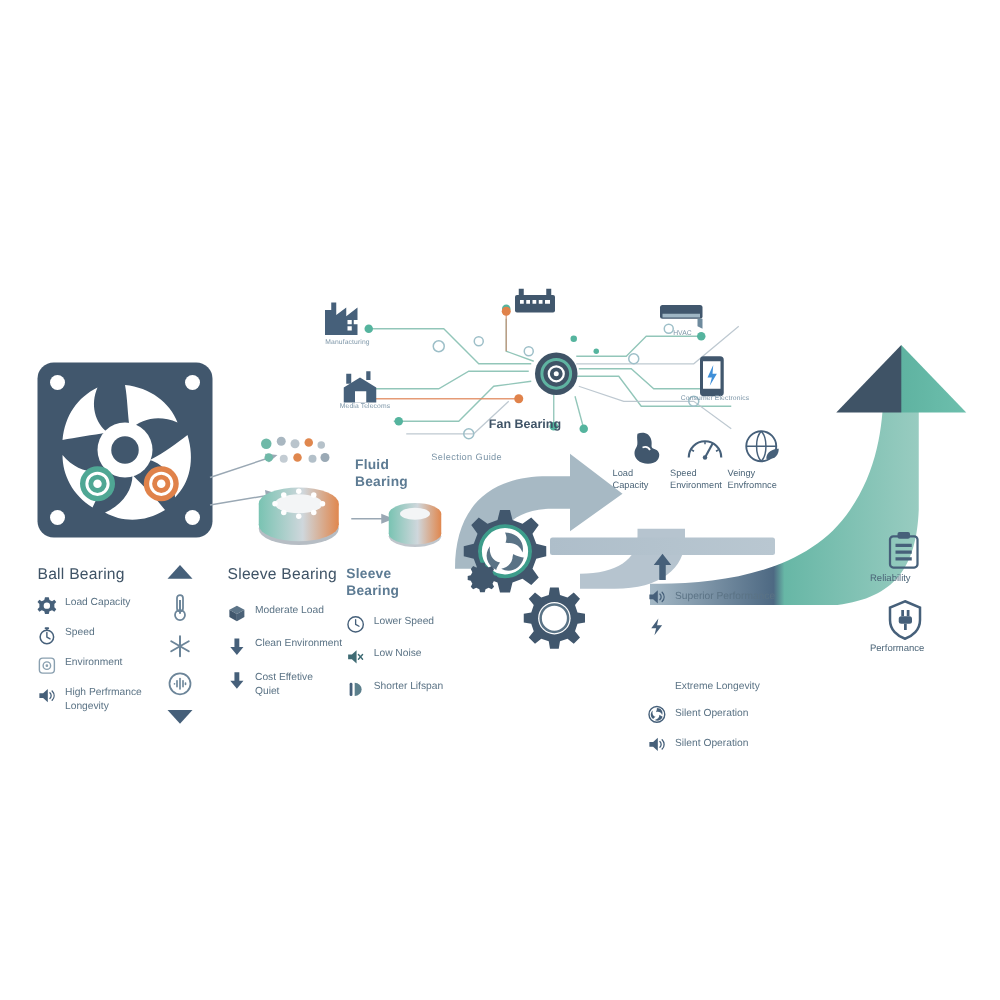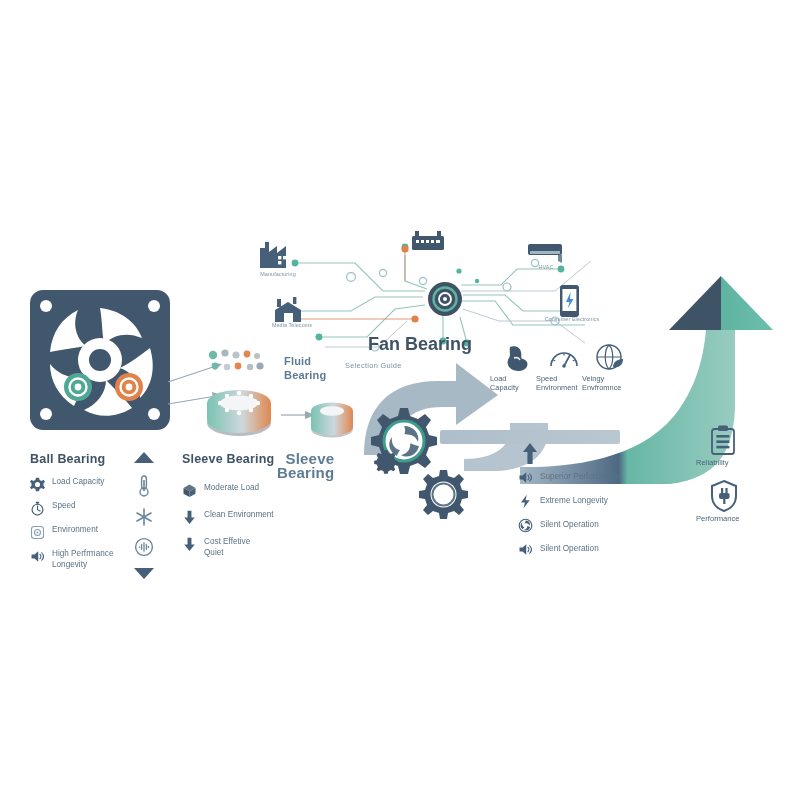--- a/index.html
+++ b/index.html
@@ -6,40 +6,40 @@
   body{
     width:800px;height:800px;background:#ffffff;
     font-family:"Liberation Sans", sans-serif;
     overflow:hidden;position:relative;
   }
   #stage{position:absolute;left:0;top:0;width:800px;height:800px;}
   .abs{position:absolute;}
 
   
   .h-title{
-    font-size:12.5px;font-weight:bold;color:#3f5366;letter-spacing:.2px;
+    font-size:12.5px;font-weight:normal;color:#3f5366;letter-spacing:.2px;
     white-space:nowrap;
   }
   .h-title.soft{color:#5d7b93;font-weight:bold;}
   .item-txt{
     font-size:8.2px;color:#5b7385;line-height:10.5px;white-space:pre-line;
   }
   .mini-lbl{
     font-size:5.4px;color:#7b94a6;text-align:center;white-space:nowrap;
     letter-spacing:.1px;
   }
   .feat-lbl{
     font-size:7.4px;color:#4c6578;line-height:9.4px;
     white-space:pre-line;font-weight:500;
   }
   .badge-lbl{
     font-size:7.6px;color:#4c6578;white-space:nowrap;
   }
   .ctr-title{
-    font-size:18px;font-weight:bold;color:#3f5366;text-align:center;
+    font-size:10px;font-weight:bold;color:#3f5366;text-align:center;
     white-space:nowrap;
   }
   .ctr-sub{
     font-size:7.4px;color:#7b94a6;text-align:left;white-space:nowrap;
     letter-spacing:.3px;
     margin-top:12px;
   }
   .row{display:flex;align-items:flex-start;gap:7px;}
   .row .ic{flex:0 0 auto;width:15px;height:15px;display:block;}
   .col-list{display:flex;flex-direction:column;gap:9px;}
@@ -160,21 +160,21 @@
     <polygon points="110,70 100,66 100,74" fill="#9aa8b4"></polygon>
 
     <g>
       <ellipse cx="127" cy="84" rx="21" ry="8.6" fill="#2f4356" opacity=".3"></ellipse>
       <rect x="106" y="66" width="42" height="16" fill="url(#ringGrad)"></rect>
       <ellipse cx="127" cy="82" rx="21" ry="8.6" fill="url(#ringGrad)"></ellipse>
       <ellipse cx="127" cy="66" rx="21" ry="8.6" fill="url(#ringGrad)"></ellipse>
       <ellipse cx="127" cy="66" rx="12" ry="4.8" fill="#f3f5f6"></ellipse>
     </g>
   </svg>
-  <div class="abs h-title soft" style="left:284px;top:354px;white-space:pre-line;
+  <div class="abs h-title soft" style="left:284px;top:365px;white-space:pre-line;
        font-size:11px;line-height:14px;">Fluid
 Bearing</div>
 
   <svg class="abs" style="left:255px;top:225px;" width="360" height="140">
     <g stroke="#8dc3b6" stroke-width="1.1" fill="none" opacity=".95">
       <path d="M40,38 L100,38 L128,66 L170,66"></path>
       <path d="M40,86 L96,86 L120,72 L168,72"></path>
       <path d="M60,112 L112,112 L140,84 L170,80"></path>
       <path d="M150,30 L150,56 L172,64"></path>
       <path d="M206,60 L246,60 L262,44 L306,44"></path>
@@ -405,22 +405,49 @@
           <path fill="#46607a" d="M7.4,1 L12.6,1 L12.6,10 L17,10 L10,18.6 L3,10 L7.4,10 Z"></path>
         </svg>
         <div class="item-txt">Cost Effetive
 Quiet</div>
       </div>
 
     </div>
   </div>
 
   <div class="abs" style="left:277px;top:452px;">
-    <div class="h-title soft" style="white-space:pre-line;font-size:15px;line-height:14px;text-align:right;">Sleeve
+    <div class="h-title soft" style="white-space:pre-line;font-size:11px;line-height:14px;">Sleeve
 Bearing</div>
+    <div class="col-list" style="margin-top:12px;gap:11px;">
+
+      <div class="row">
+        <svg class="ic" viewBox="0 0 20 20">
+          <circle cx="10" cy="10" r="8.2" fill="none" stroke="#46607a" stroke-width="1.5"></circle>
+          <path d="M10,10 L10,5 M10,10 L13.6,12" stroke="#46607a" stroke-width="1.4" fill="none" stroke-linecap="round"></path>
+        </svg>
+        <div class="item-txt">Lower Speed</div>
+      </div>
+
+      <div class="row">
+        <svg class="ic" viewBox="0 0 20 20">
+          <path fill="#3f6b74" d="M2,7.4 L6,7.4 L11,3 L11,17 L6,12.6 L2,12.6 Z"></path>
+          <path d="M13,7.4 L17.4,12.6 M17.4,7.4 L13,12.6" stroke="#3f6b74" stroke-width="1.5" stroke-linecap="round" fill="none"></path>
+        </svg>
+        <div class="item-txt">Low Noise</div>
+      </div>
+
+      <div class="row">
+        <svg class="ic" viewBox="0 0 20 20">
+          <rect x="3.6" y="3" width="3" height="14" rx="1.4" fill="#46607a"></rect>
+          <path d="M9,3 A7.4,7 0 0,1 9,17 Z" fill="#5b7f8c"></path>
+        </svg>
+        <div class="item-txt">Shorter Lifspan</div>
+      </div>
+
+    </div>
   </div>
 
   <svg class="abs" style="left:505px;top:345px;" width="26" height="28">
     <path fill="#41576d" d="M5,2 C10,0 15,2 16,7 C17,11 15,13 18,14
       C22,15 24,19 21,23 C18,27 9,27 5,23 C2,20 2,16 4,13 C6,10 4,6 5,2 Z"></path>
     <path d="M9,13 C12,12 14,13 15,15" stroke="#ffffff" stroke-width="1.4" fill="none"></path>
   </svg>
   <div class="feat-lbl abs" style="left:490px;top:374px;width:56px;">Load
 Capacity</div>
 
@@ -457,21 +484,21 @@
         <path d="M13.2,7 C15,8.6 15,11.4 13.2,13" stroke="#46607a" stroke-width="1.4" fill="none" stroke-linecap="round"></path>
         <path d="M15.6,5 C18.4,8 18.4,12 15.6,15" stroke="#46607a" stroke-width="1.4" fill="none" stroke-linecap="round"></path>
       </svg>
       <div class="item-txt" style="padding-top:2px;">Superior Performance</div>
     </div>
 
     <div class="row">
       <svg class="ic" viewBox="0 0 20 20">
         <polygon fill="#46607a" points="11.6,1 4,11.4 9.2,11.4 7.4,19 15.6,8.2 10.2,8.2"></polygon>
       </svg>
-      <div class="item-txt" style="padding-top:2px;">Extreme Longevity</div>
+      <div class="item-txt" style="padding-top:2px;margin-top:48px;">Extreme Longevity</div>
     </div>
 
     <div class="row">
       <svg class="ic" viewBox="0 0 20 20">
         <circle cx="10" cy="10" r="8.4" fill="none" stroke="#46607a" stroke-width="1.5"></circle>
         <path d="M10,3.2 C14.6,3.2 17,7 15.6,10.6 C14.6,7.6 11.6,6.4 9,7.6
                  C10,5.6 10,4 10,3.2 Z" fill="#46607a"></path>
         <path d="M16.2,12.4 C14.6,16.6 10.4,17.8 7.4,15.8 C10.6,15.6 12.8,13.4
                  12.6,10.4 C14.4,11.6 15.6,12.2 16.2,12.4 Z" fill="#46607a"></path>
         <path d="M6,15 C2.6,12.2 2.8,8 5.8,5.8 C4.6,8.8 5.8,11.6 8.6,12.6

